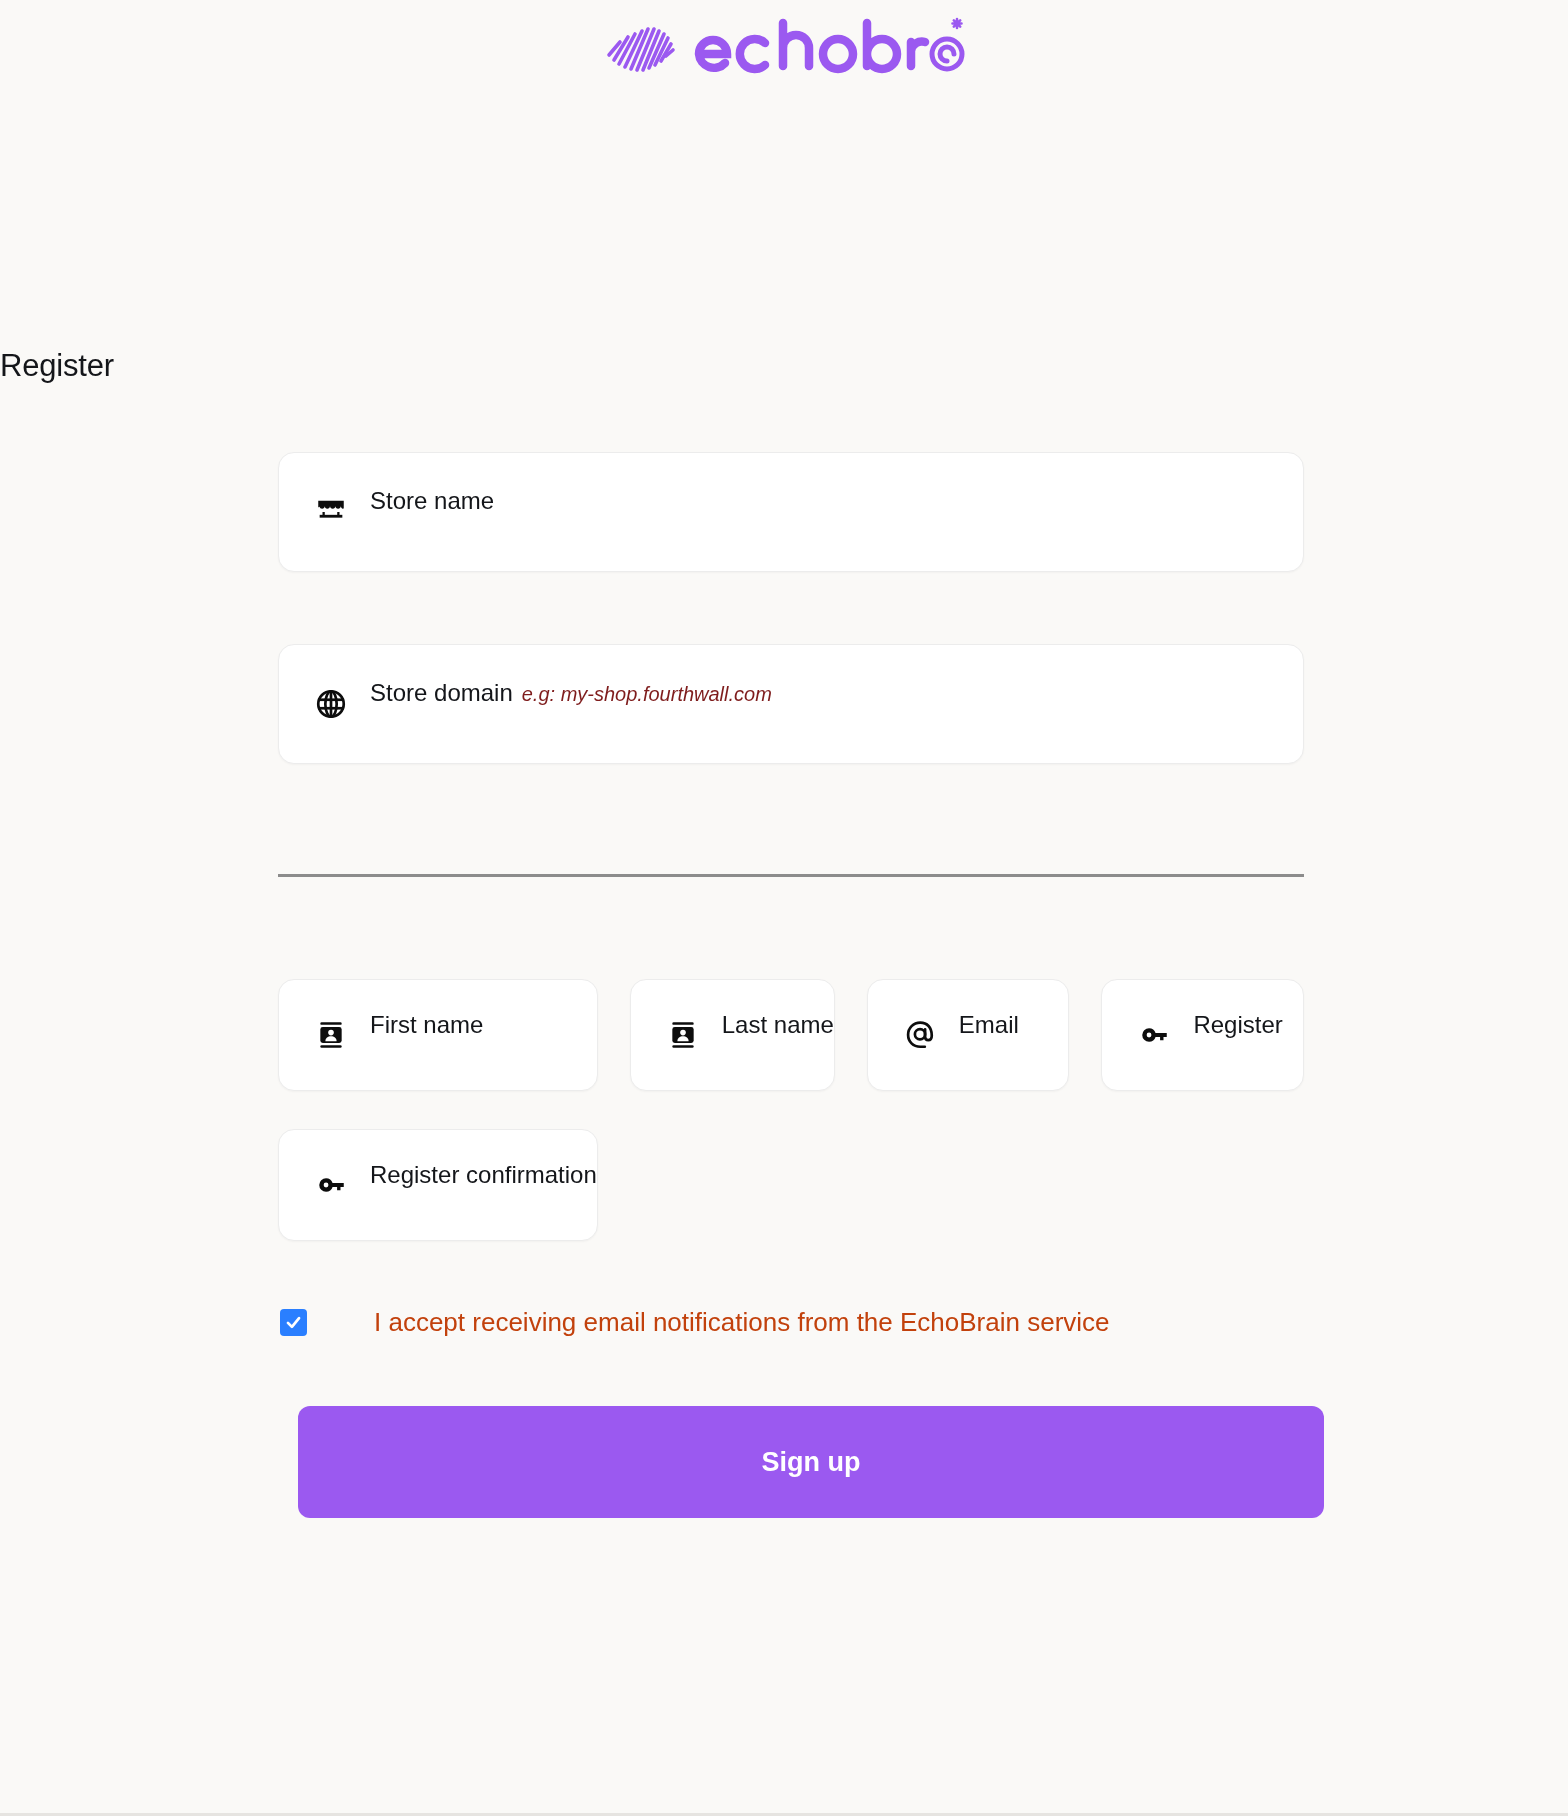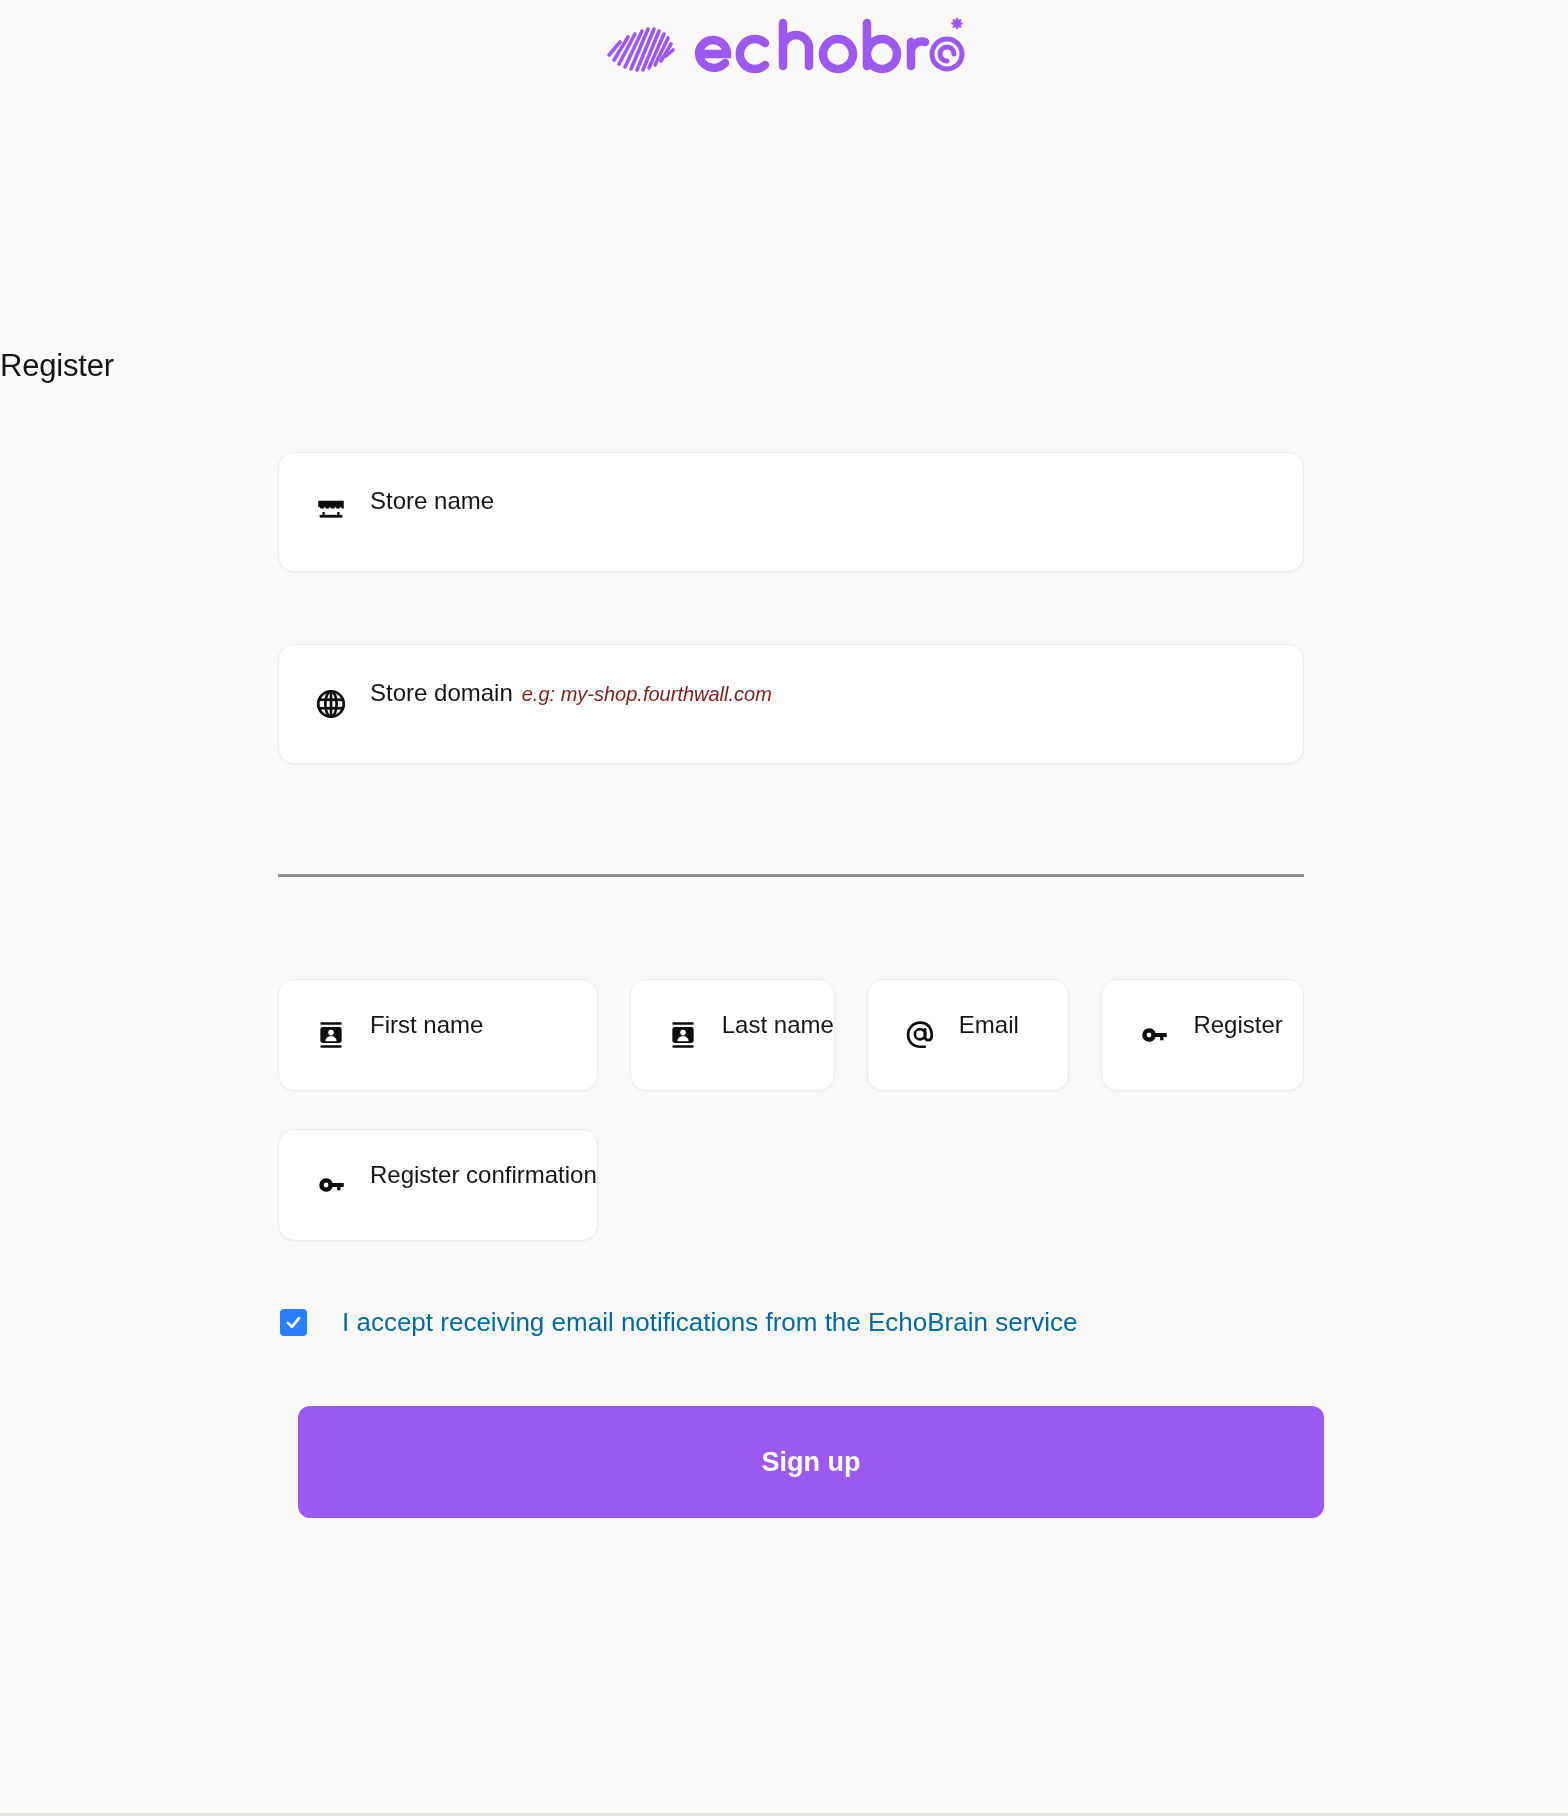--- a/index.html
+++ b/index.html
@@ -153,23 +153,23 @@
     width: 27px;
     height: 27px;
     flex: 0 0 27px;
     background: #2a7fff;
     border-radius: 4px;
     display: flex;
     align-items: center;
     justify-content: center;
   }
   .consent-label {
-    margin-left: 35px;
+    margin-left: 67px;
     font-size: 26px;
-    color: #0369a1;
+    color: #c2410c;
     white-space: nowrap;
   }
 
   
   .signup {
     margin-top: 68px;
     width: 100%;
     height: 112px;
     background: #9b59f0;
     border: none;

